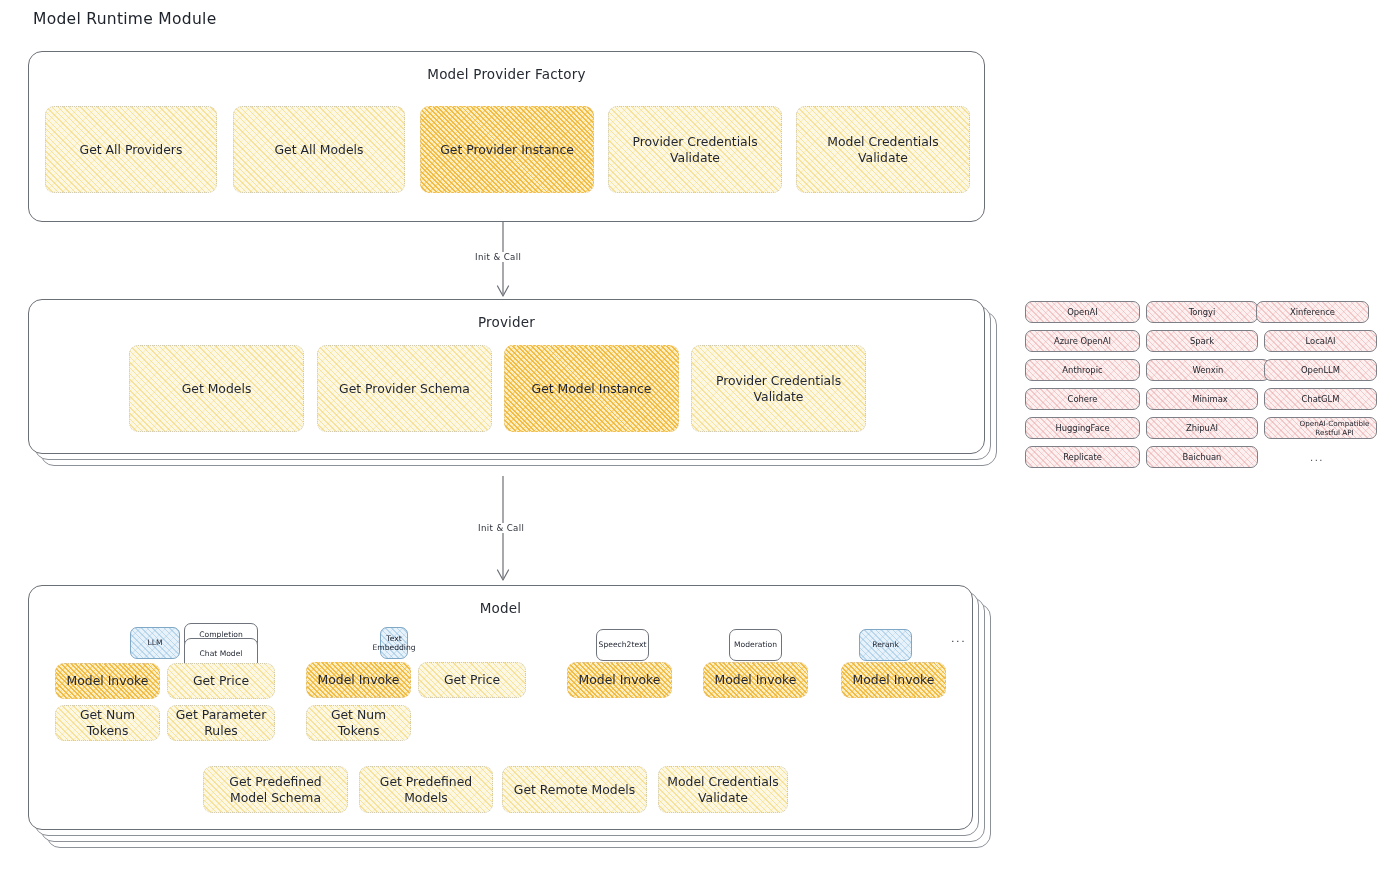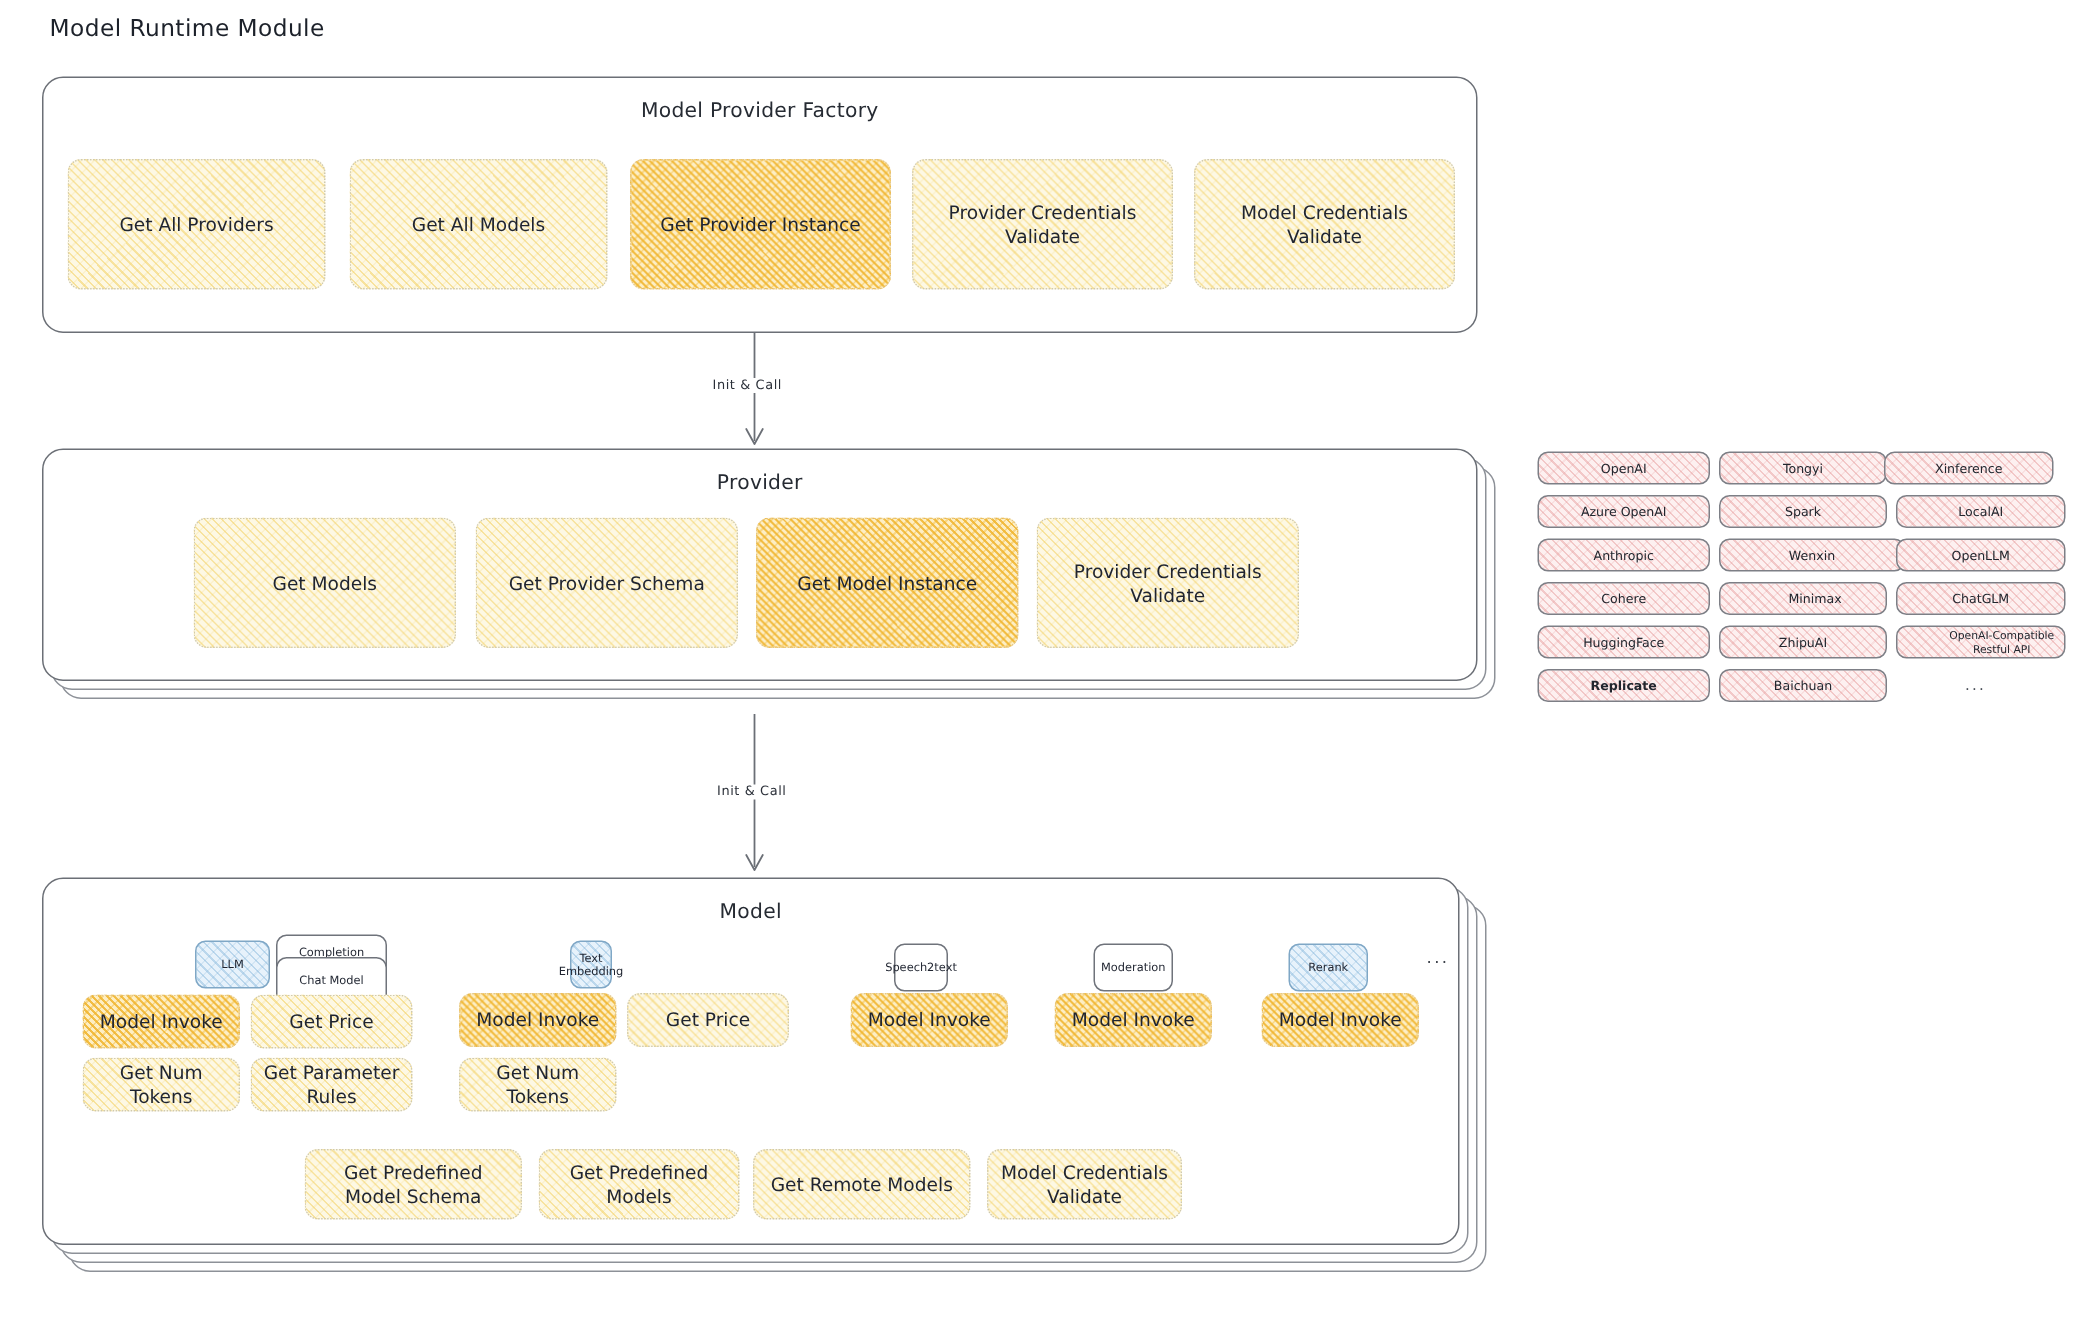--- a/index.html
+++ b/index.html
@@ -151,21 +151,21 @@
   <div class="hbox light" style="left:129px;top:345px;width:175px;height:87px;">Get Models</div>
   <div class="hbox light" style="left:317px;top:345px;width:175px;height:87px;">Get Provider Schema</div>
   <div class="hbox strong" style="left:504px;top:345px;width:175px;height:87px;">Get Model Instance</div>
   <div class="hbox light" style="left:691px;top:345px;width:175px;height:87px;">Provider Credentials Validate</div>
 
   <div class="pchip" style="left:1025px;top:301px;width:115px;height:22px;">OpenAI</div>
   <div class="pchip" style="left:1025px;top:330px;width:115px;height:22px;">Azure OpenAI</div>
   <div class="pchip" style="left:1025px;top:359px;width:115px;height:22px;">Anthropic</div>
   <div class="pchip" style="left:1025px;top:388px;width:115px;height:22px;">Cohere</div>
   <div class="pchip" style="left:1025px;top:417px;width:115px;height:22px;">HuggingFace</div>
-  <div class="pchip" style="left:1025px;top:446px;width:115px;height:22px;font-weight:bold;">Replicate</div>
+  <div class="pchip" style="left:1025px;top:446px;width:115px;height:22px;">Replicate</div>
 
   <div class="pchip" style="left:1146px;top:301px;width:112px;height:22px;">Tongyi</div>
   <div class="pchip" style="left:1146px;top:330px;width:112px;height:22px;">Spark</div>
   <div class="pchip" style="left:1146px;top:359px;width:124px;height:22px;">Wenxin</div>
   <div class="pchip" style="left:1146px;top:388px;width:112px;height:22px;padding-left:16px;">Minimax</div>
   <div class="pchip" style="left:1146px;top:417px;width:112px;height:22px;">ZhipuAI</div>
   <div class="pchip" style="left:1146px;top:446px;width:112px;height:22px;">Baichuan</div>
 
   <div class="pchip" style="left:1256px;top:301px;width:113px;height:22px;">Xinference</div>
   <div class="pchip" style="left:1264px;top:330px;width:113px;height:22px;">LocalAI</div>
@@ -194,21 +194,21 @@
   <div class="hbox strong" style="left:55px;top:663px;width:105px;height:36px;">Model Invoke</div>
   <div class="hbox light" style="left:167px;top:663px;width:108px;height:36px;">Get Price</div>
   <div class="hbox light" style="left:55px;top:705px;width:105px;height:36px;">Get Num Tokens</div>
   <div class="hbox light" style="left:167px;top:705px;width:108px;height:36px;">Get Parameter Rules</div>
 
   <div class="mchip blue" style="left:380px;top:627px;width:28px;height:24px;">Text Embedding</div>
   <div class="hbox strong" style="left:306px;top:662px;width:105px;height:36px;">Model Invoke</div>
   <div class="hbox light" style="left:418px;top:662px;width:108px;height:36px;">Get Price</div>
   <div class="hbox light" style="left:306px;top:705px;width:105px;height:36px;">Get Num Tokens</div>
 
-  <div class="mchip" style="left:596px;top:629px;width:36px;height:19px;">Speech2text</div>
+  <div class="mchip" style="left:596px;top:629px;width:53px;height:19px;">Speech2text</div>
   <div class="hbox strong" style="left:567px;top:662px;width:105px;height:36px;">Model Invoke</div>
 
   <div class="mchip" style="left:729px;top:629px;width:53px;height:19px;">Moderation</div>
   <div class="hbox strong" style="left:703px;top:662px;width:105px;height:36px;">Model Invoke</div>
 
   <div class="mchip blue" style="left:859px;top:629px;width:53px;height:19px;">Rerank</div>
   <div class="hbox strong" style="left:841px;top:662px;width:105px;height:36px;">Model Invoke</div>
 
   <div class="dots" style="left:951px;top:632px;">...</div>
 

